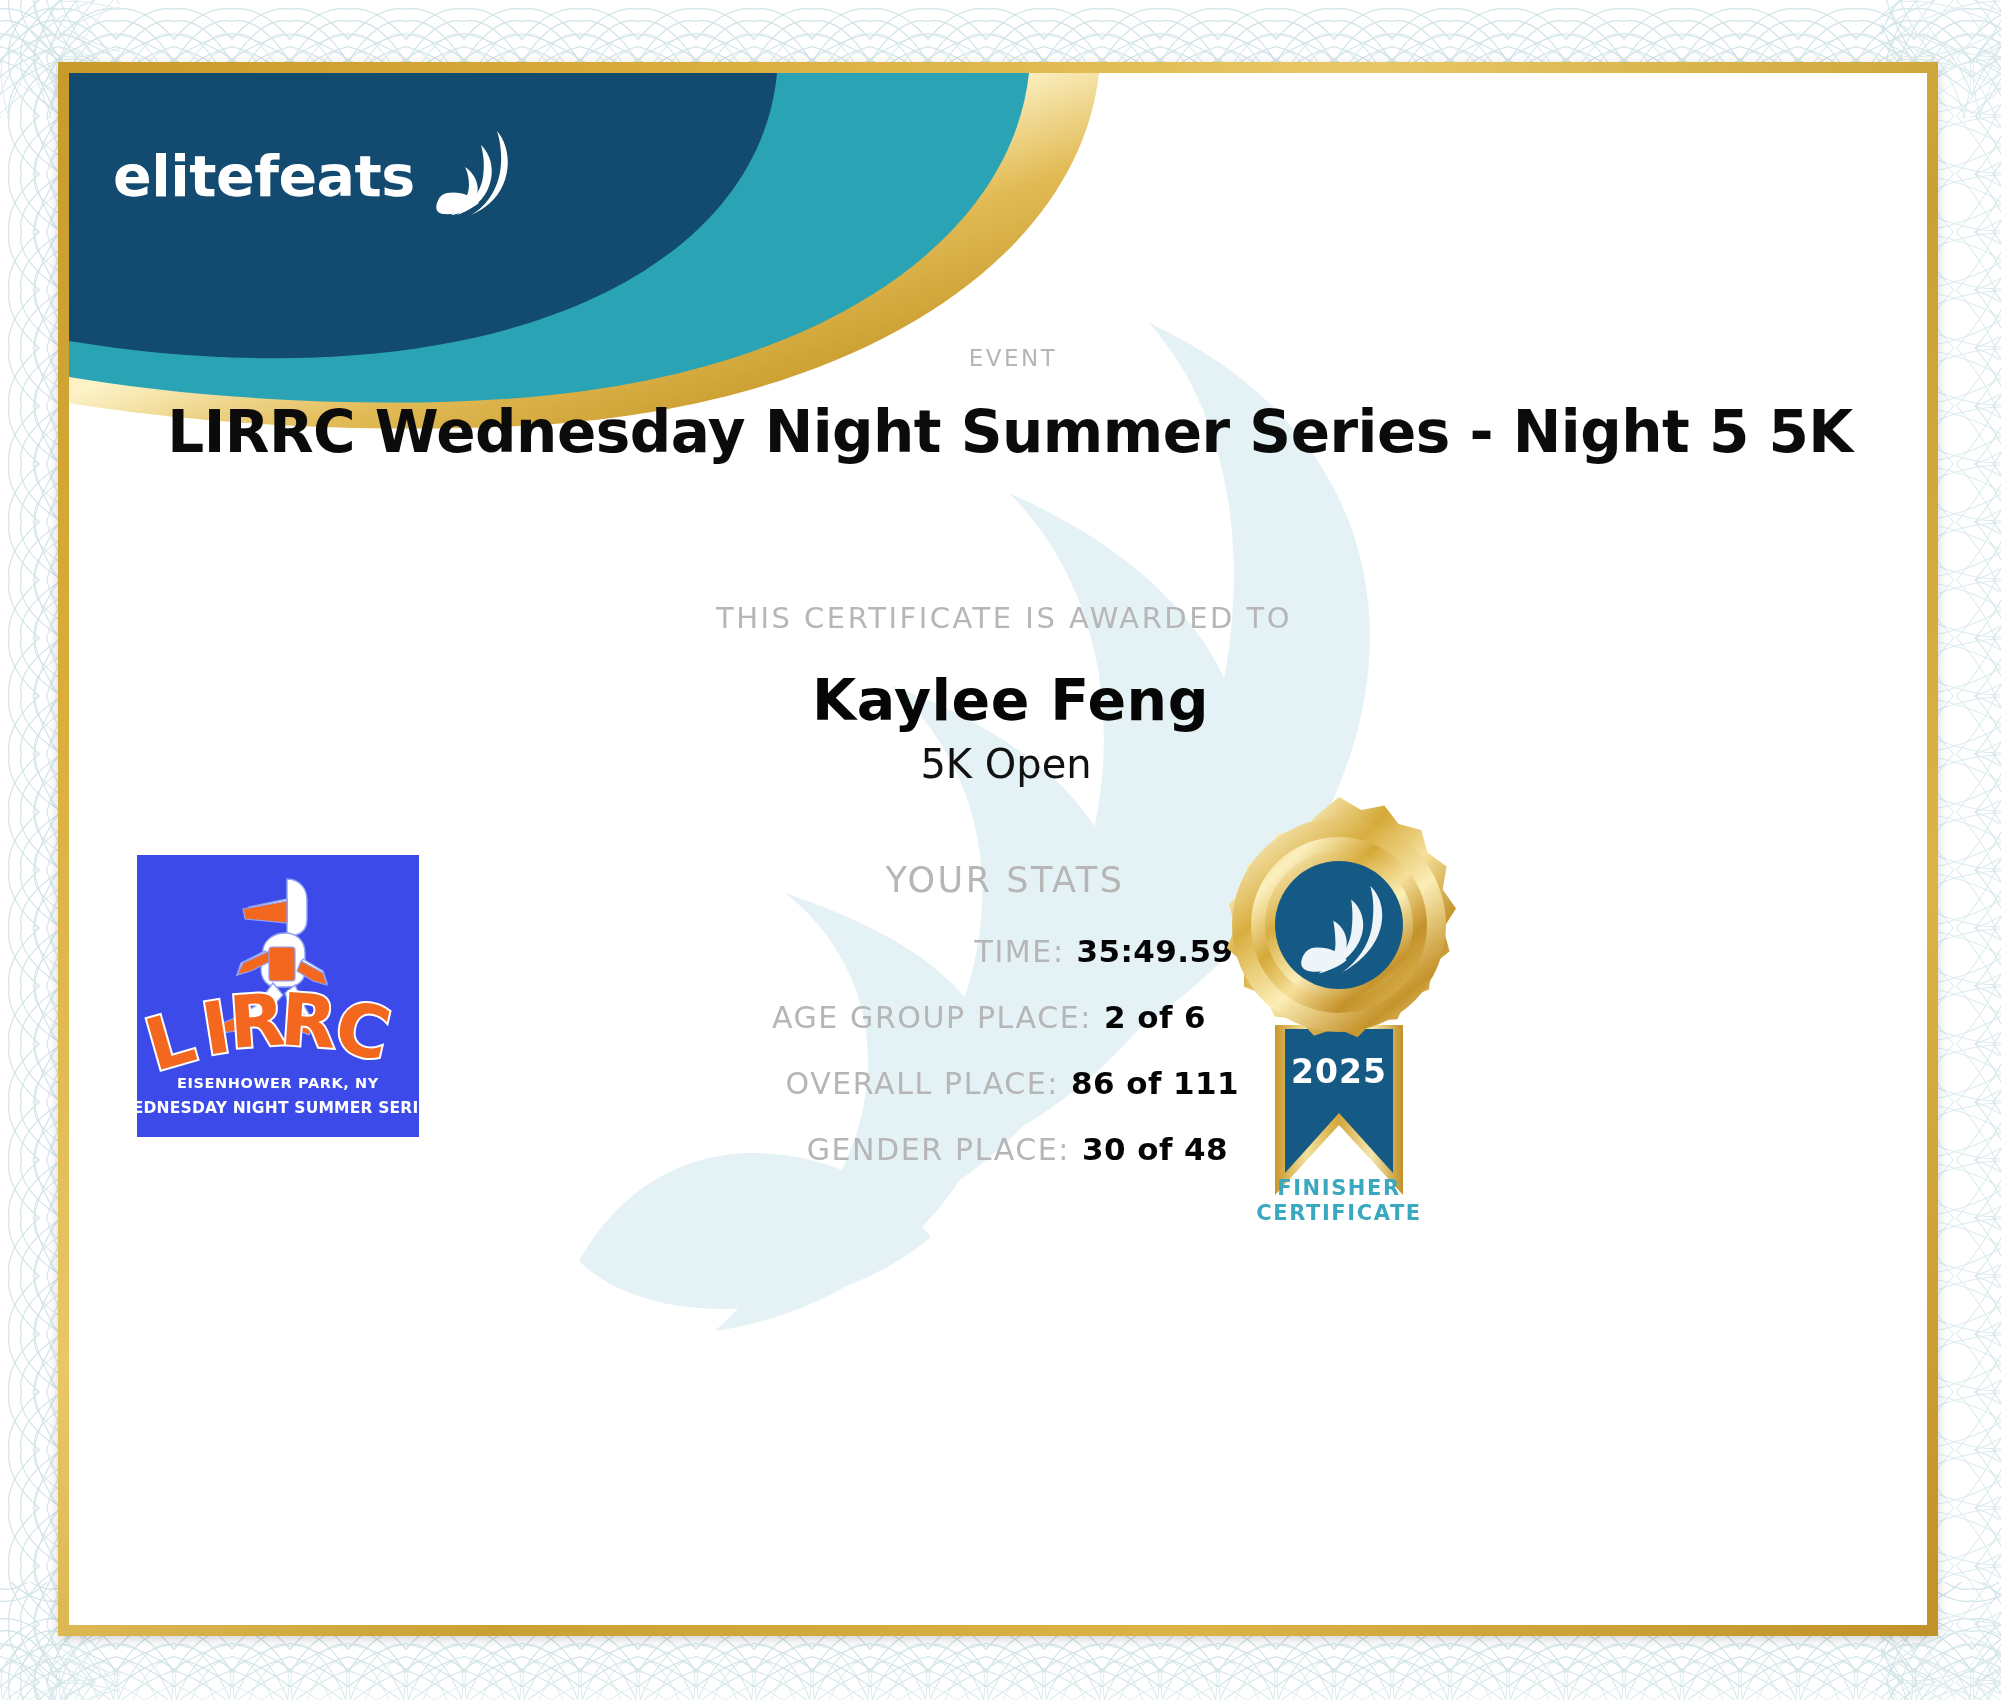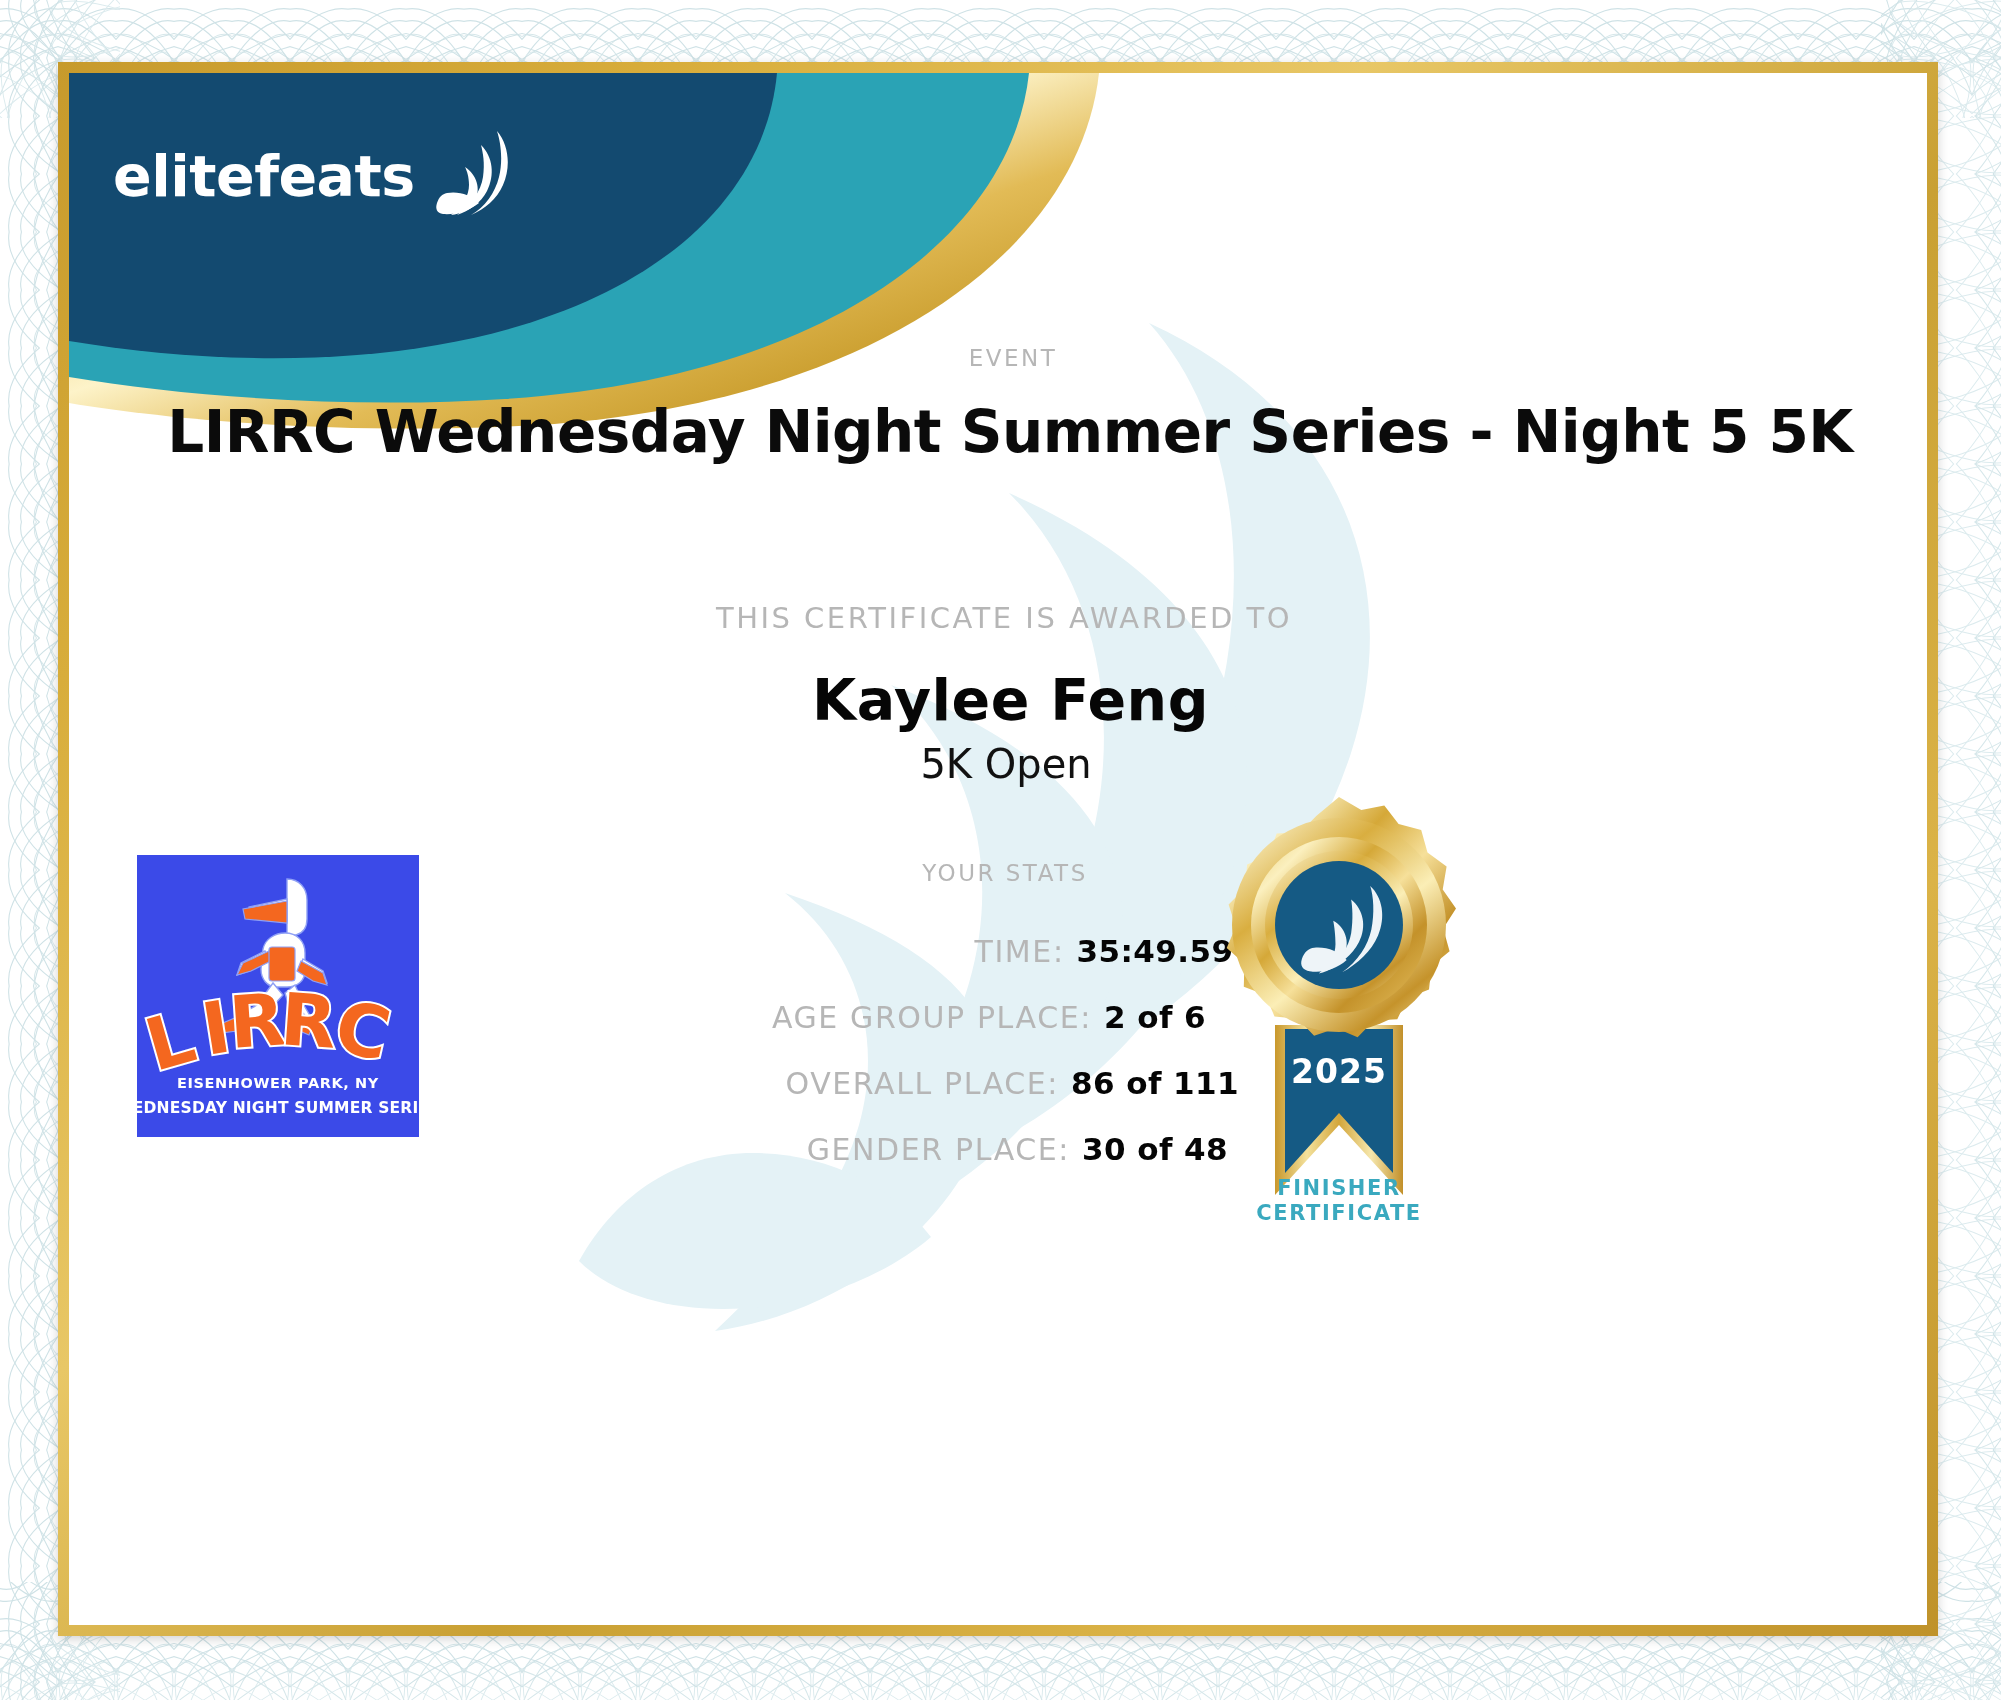--- a/index.html
+++ b/index.html
@@ -153,21 +153,21 @@
     color: #111111;
     padding-left: 16px;
     font-family: "DejaVu Sans", sans-serif;
   }
 
   #stats-label {
     position:absolute;
     left: 0; right: 0;
     top: 787px;
     text-align:center;
-    font-size: 23px;
+    font-size: 35px;
     padding-left: 14px;
   }
 
   
   #stats {
     position: absolute;
     left: 300px;
     top: 860px;
     width: 1000px;
   }

